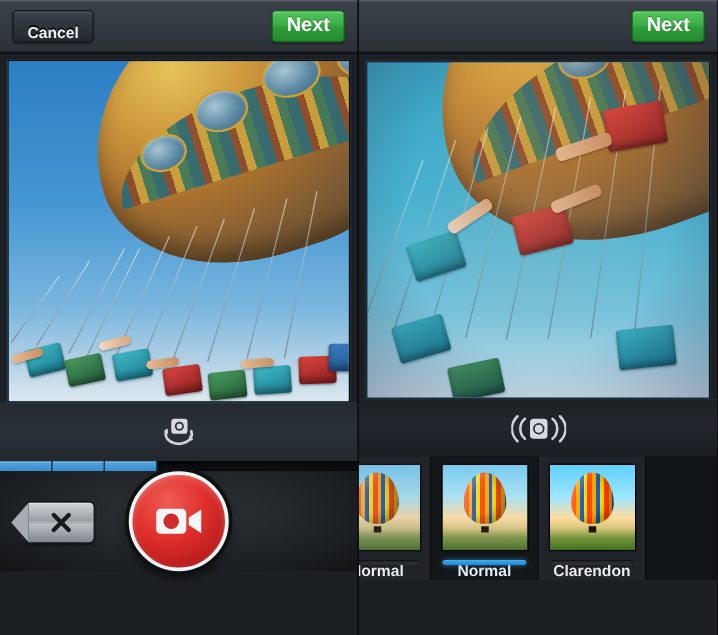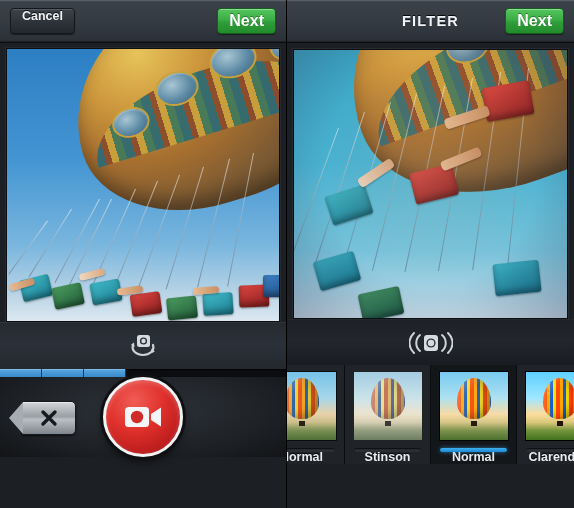--- a/index.html
+++ b/index.html
@@ -51,21 +51,21 @@
     color: #f2f4f6;
     text-shadow: 0 -1px 0 rgba(0,0,0,0.85);
   }
 
   .btn-dark {
     position: absolute;
     left: 10px;
     height: 24px;
     padding: 0 11px;
     display: flex;
-    align-items: flex-start;
+    align-items: flex-end;
     border-radius: 4px;
     background: linear-gradient(to bottom, #3d434b 0%, #2e343b 50%, #23282e 100%);
     border: 1px solid #14171b;
     box-shadow: inset 0 1px 0 rgba(255,255,255,0.13), 0 1px 1px rgba(0,0,0,0.5);
     color: #eef1f4;
     font-size: 12.5px;
     font-weight: bold;
     text-shadow: 0 -1px 0 rgba(0,0,0,0.8);
     cursor: pointer;
   }
@@ -446,21 +446,20 @@
           <circle cx="13" cy="13" r="6.2" fill="#cf2b28"></circle>
           <path d="M27 10 L37 3.5 L37 22.5 L27 16 Z" fill="#f4f5f6"></path>
         </svg>
       </div>
     </div>
   </div>
 
   <div class="panel right">
 
     <div class="header">
-      <div class="hdr-title">FILTER</div>
       <div class="btn-green">
         <span>Next</span>
       </div>
     </div>
 
     <div class="viewport right">
       <div class="sky filtered"></div>
 
       <div class="ride-r">
         <div class="canopy-main"></div>
@@ -509,27 +508,20 @@
     <div class="filter-strip">
 
       <div class="filter-tile first">
         <div class="thumb f-normal">
           <div class="balloon"></div>
         </div>
         <div class="filter-name">Normal</div>
         <div class="underline"></div>
       </div>
 
-      <div class="filter-tile">
-        <div class="thumb f-stinson">
-          <div class="balloon"></div>
-        </div>
-        <div class="filter-name">Stinson</div>
-        <div class="underline"></div>
-      </div>
 
       <div class="filter-tile selected">
         <div class="thumb f-vesper">
           <div class="balloon"></div>
         </div>
         <div class="filter-name">Normal</div>
         <div class="underline"></div>
       </div>
 
       <div class="filter-tile">

